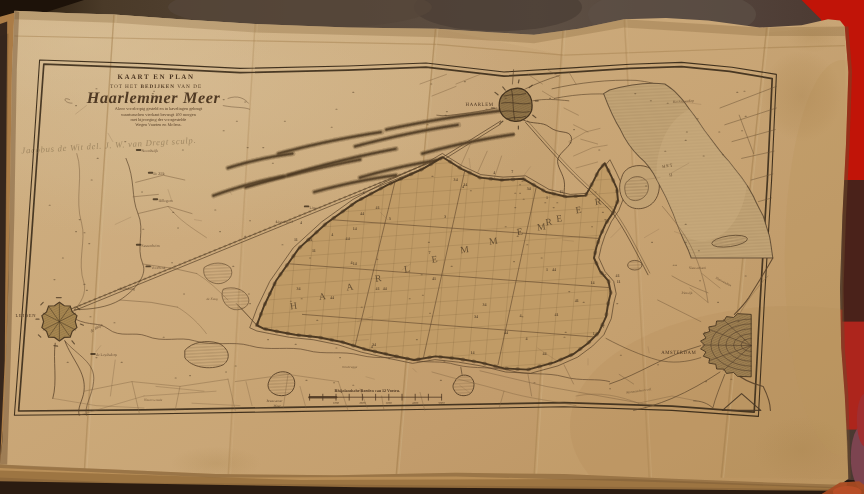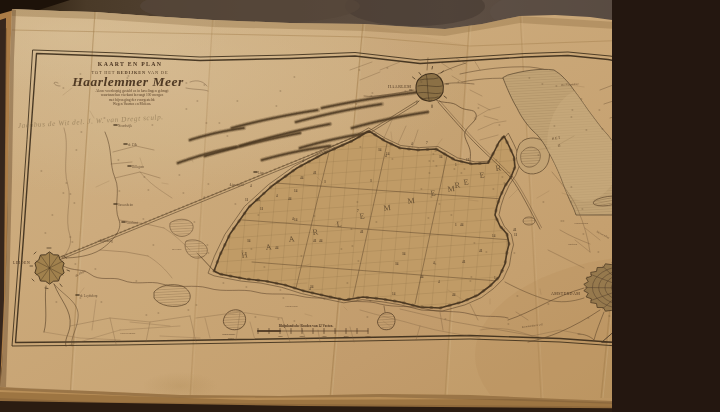--- a/index.html
+++ b/index.html
@@ -1,15 +1,15 @@
 <!DOCTYPE html>
 <html><head><meta charset="utf-8"><title>map</title>
 <style>
 html,body{margin:0;padding:0;background:#241710;}
-#stage{position:relative;width:612px;height:412px;overflow:hidden;font-family:"Liberation Serif",serif;}
+#stage{position:relative;width:720px;height:412px;overflow:hidden;font-family:"Liberation Serif",serif;}
 svg{display:block}
 </style></head><body>
 <div id="stage">
 <svg width="720" height="412" viewBox="0 0 720 412">
 <defs>
 <linearGradient id="bgTop" x1="0" y1="0" x2="1" y2="0">
  <stop offset="0" stop-color="#241708"></stop>
           <stop offset="0.12" stop-color="#4a3a28"></stop>
  <stop offset="0.35" stop-color="#564638"></stop>
           <stop offset="0.62" stop-color="#5e5044"></stop>

